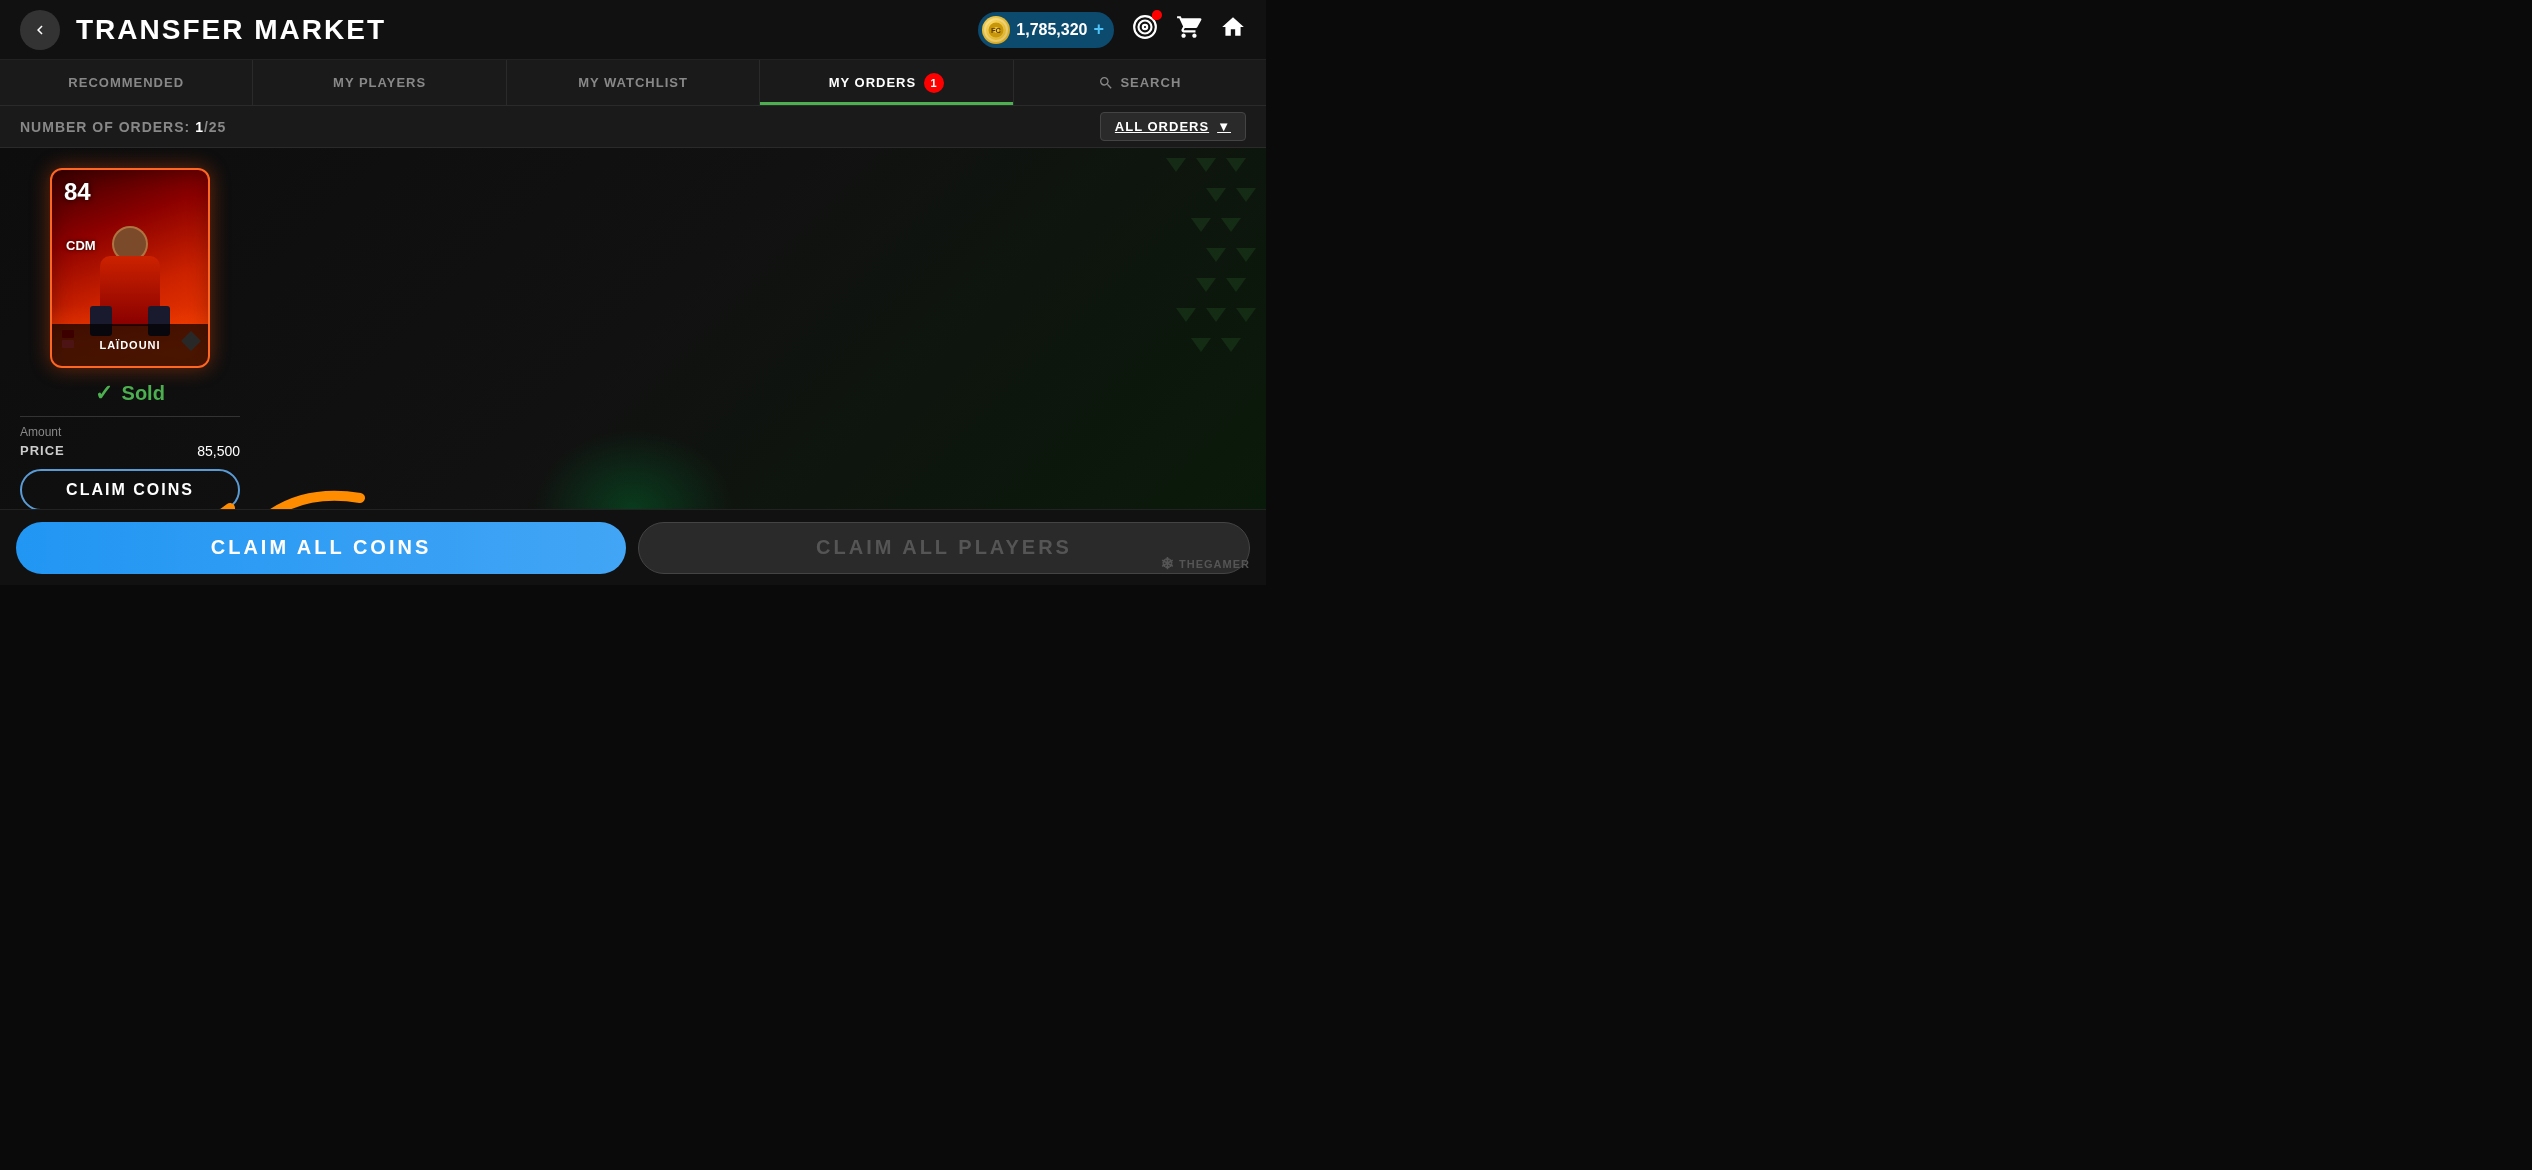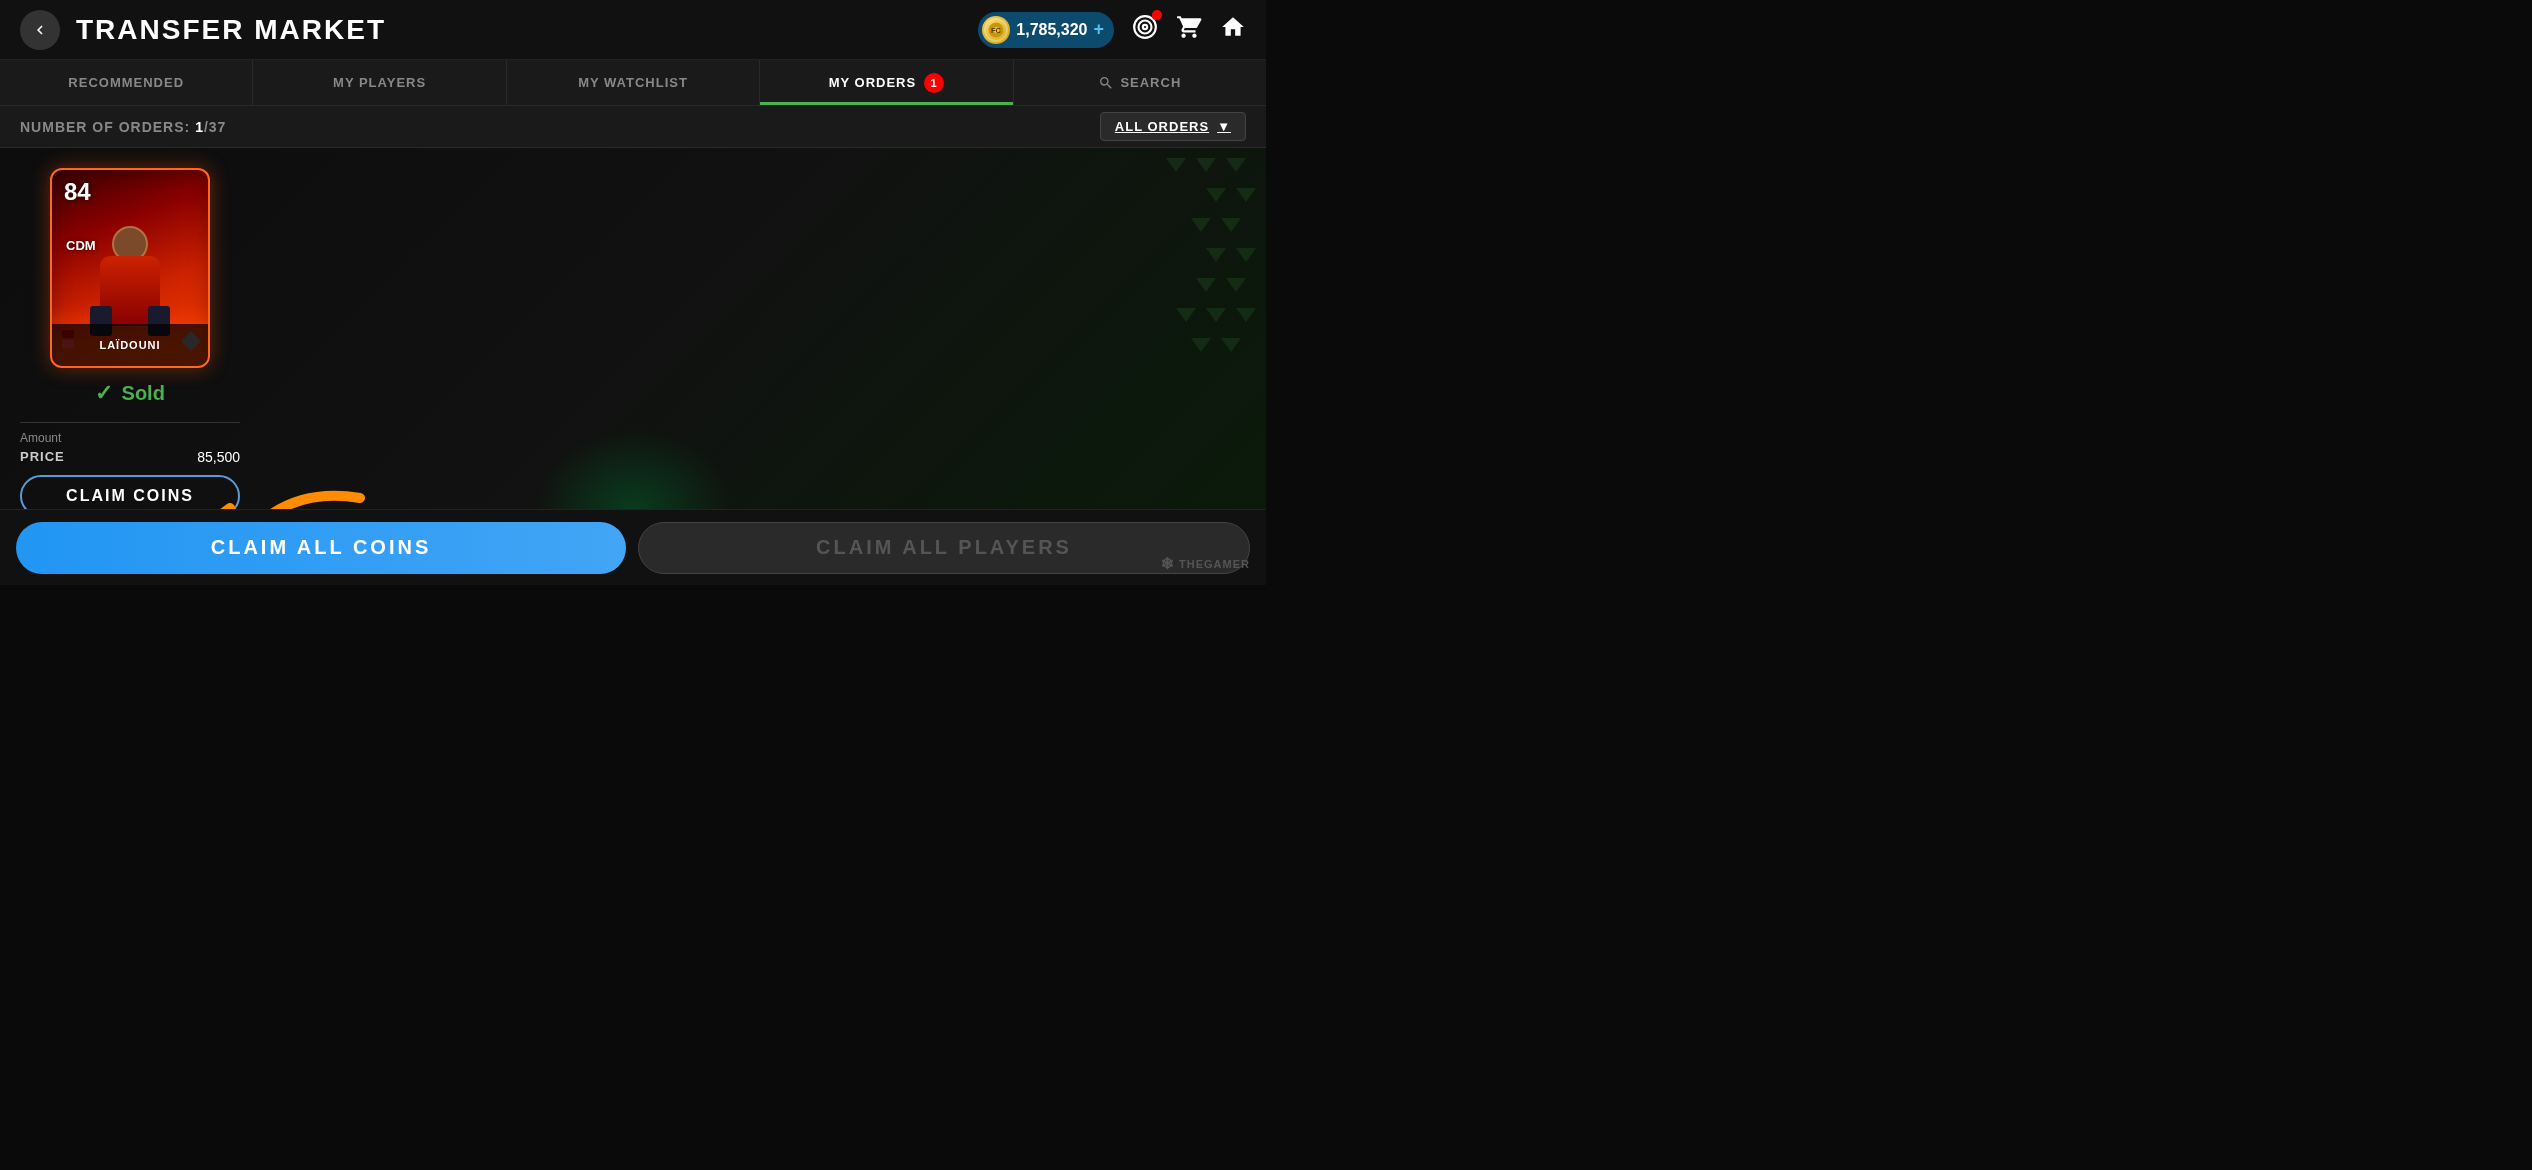--- a/index.html
+++ b/index.html
@@ -296,21 +296,21 @@
       gap: 8px;
       color: #4caf50;
       font-size: 20px;
       font-weight: 700;
       margin-top: 12px;
     }
     .checkmark { color: #4caf50; font-size: 22px; }
 
     .amount-section {
       width: 100%;
-      margin-top: 16px;
+      margin-top: 10px;
       border-top: 1px solid #333;
       padding-top: 8px;
     }
     .amount-label {
       color: #888;
       font-size: 12px;
       margin-bottom: 4px;
     }
     .price-row {
       display: flex;
@@ -479,21 +479,21 @@
   <div class="nav-tab search-tab">
     <svg width="16" height="16" viewBox="0 0 24 24" fill="#888">
         <path d="M15.5 14h-.79l-.28-.27A6.471 6.471 0 0016 9.5 6.5 6.5 0 109.5 16c1.61 0 3.09-.59 4.23-1.57l.27.28v.79l5 4.99L20.49 19l-4.99-5zm-6 0C7.01 14 5 11.99 5 9.5S7.01 5 9.5 5 14 7.01 14 9.5 11.99 14 9.5 14z"></path>
       </svg>
     <span>SEARCH</span>
   </div>
 </div>
 
 <div class="orders-bar">
   <div class="orders-count">
-    <span>NUMBER OF ORDERS:</span>&nbsp;<span style="color:white">1</span><span style="color:#888">/</span><span style="color:#888">37</span>
+    <span>NUMBER OF ORDERS:</span>&nbsp;<span style="color:white">1</span><span style="color:#888">/</span><span style="color:#888">25</span>
   </div>
   <div class="all-orders-btn">
     <span>ALL ORDERS</span>
     <span>▼</span>
   </div>
 </div>
 
 <div class="main-content">
 
   <div class="bg-triangles">

